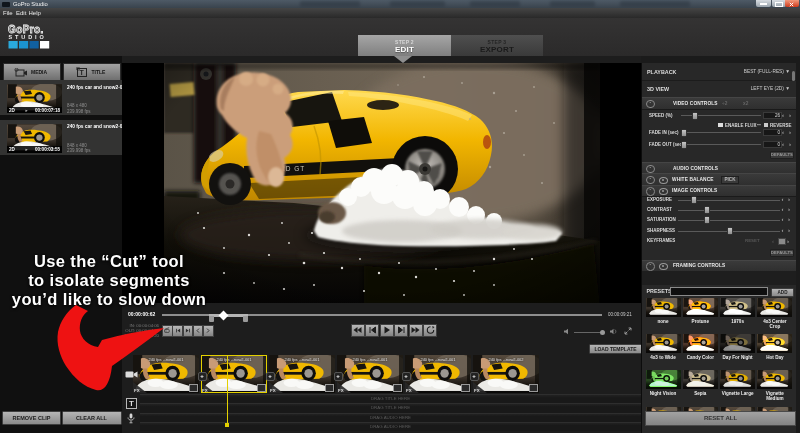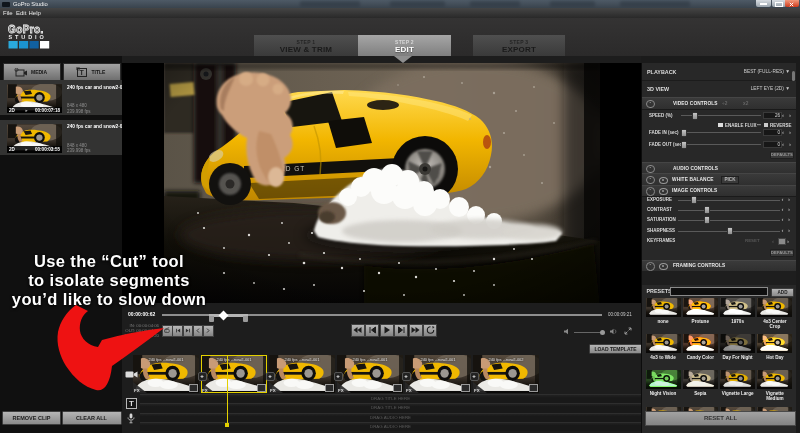--- a/index.html
+++ b/index.html
@@ -113,29 +113,25 @@
 
 <div id="header" class="abs">
   <svg class="abs" style="left:8px;top:5px;" width="50" height="32" viewBox="0 0 50 32">
     <text x="0" y="10.2" font-family="Liberation Sans,sans-serif" font-size="10" font-weight="bold" fill="#30302f" stroke="#ededed" stroke-width="0.8" letter-spacing="0.4">GoPro.</text>
     <text x="0.5" y="15.9" font-family="Liberation Sans,sans-serif" font-size="5.5" font-weight="bold" fill="#f0f0f0" letter-spacing="2.9">STUDIO</text>
     <rect x="0.5" y="18" width="9.2" height="7.5" fill="#2aa9dc"></rect>
     <rect x="11" y="18" width="9.2" height="7.5" fill="#1b93cf"></rect>
     <rect x="21.5" y="18" width="9.2" height="7.5" fill="#11609f"></rect>
     <rect x="32" y="18" width="9.2" height="7.5" fill="#ffffff"></rect>
   </svg>
-  <div class="abs tab" style="left:254px;width:104px;">
-    <span class="st">STEP 1</span>
-        <span class="nm">VIEW &amp; TRIM</span>
-  </div>
   <div class="abs tab on" style="left:358px;width:93px;">
     <span class="st">STEP 2</span>
         <span class="nm">EDIT</span>
   </div>
-  <div class="abs tab" style="left:473px;width:92px;">
+  <div class="abs tab" style="left:451px;width:92px;">
     <span class="st">STEP 3</span>
         <span class="nm">EXPORT</span>
   </div>
 </div>
 
 <div id="leftpanel" class="abs">
   <div class="abs ltab" style="left:3px;width:56px;">
     <svg style="position:absolute;left:10px;top:3.5px;" width="14" height="9" viewBox="0 0 14 9">
       <rect x="2" y="2" width="8" height="6" fill="none" stroke="#222" stroke-width="1"></rect>
       <path d="M10,4 L13,2.5 V7.5 L10,6 Z" fill="#222"></path>

